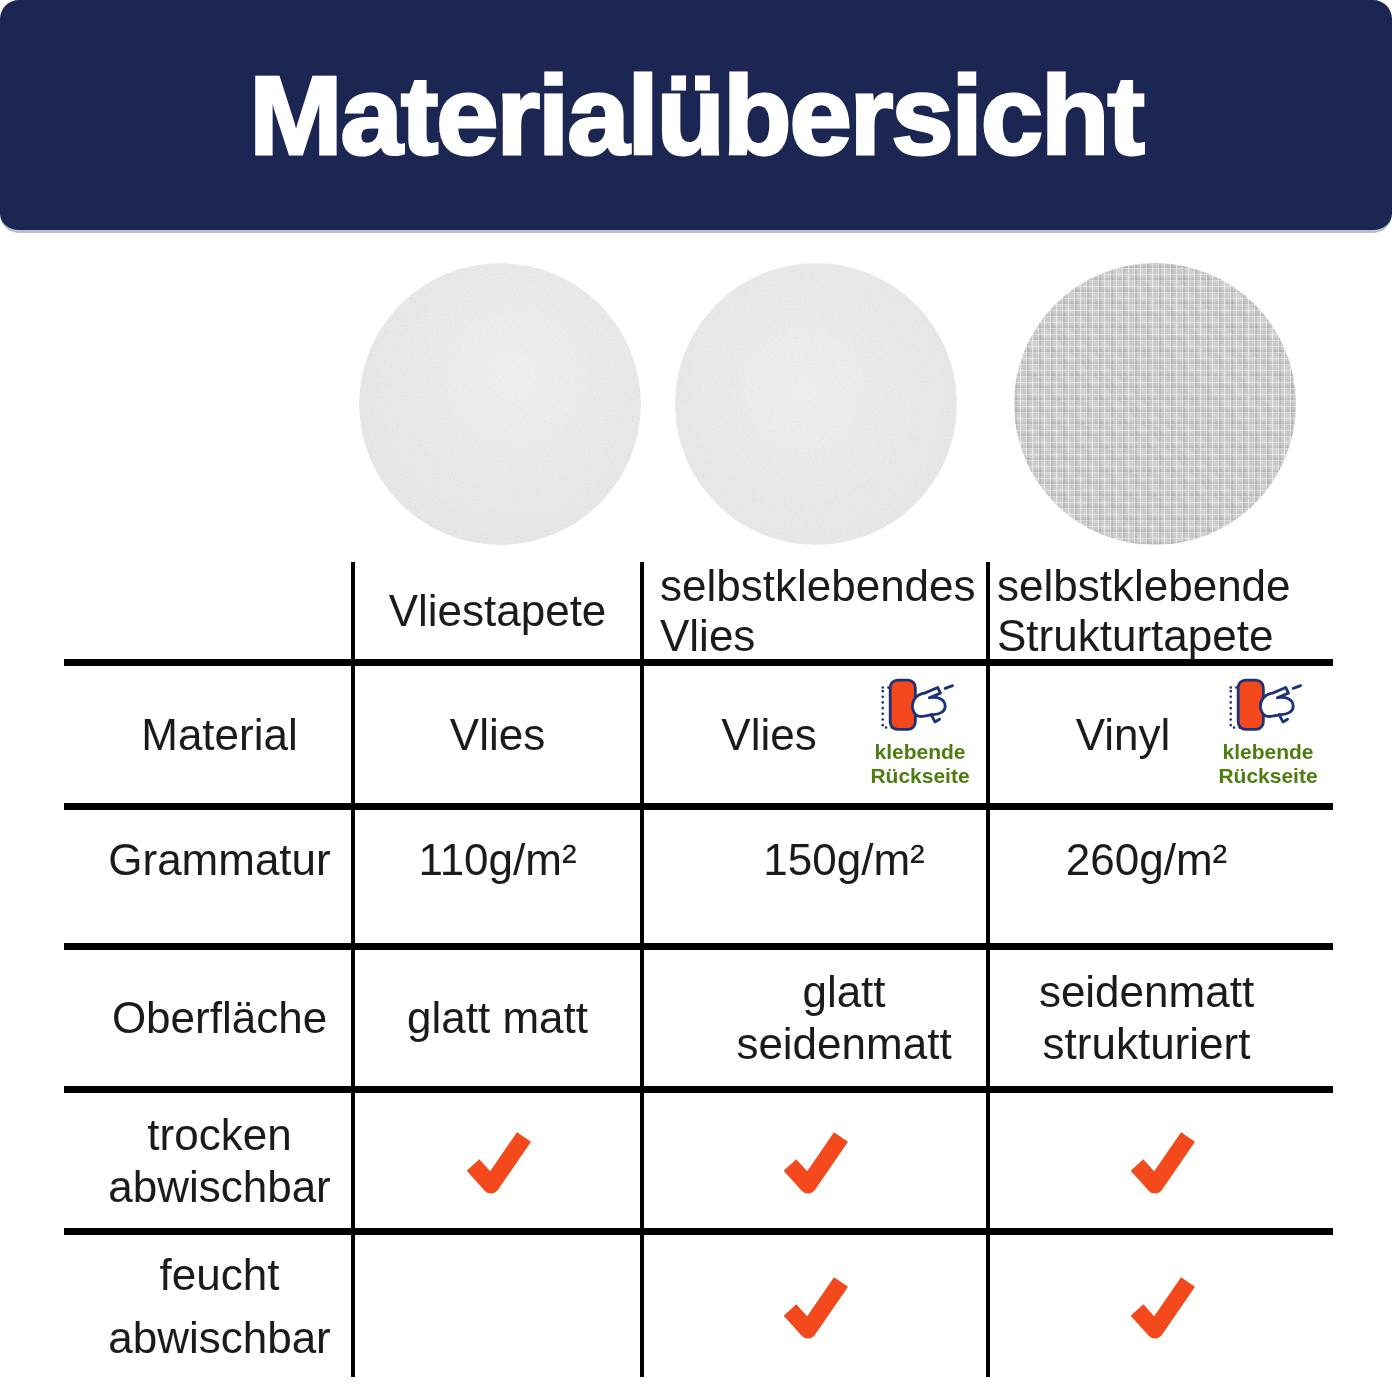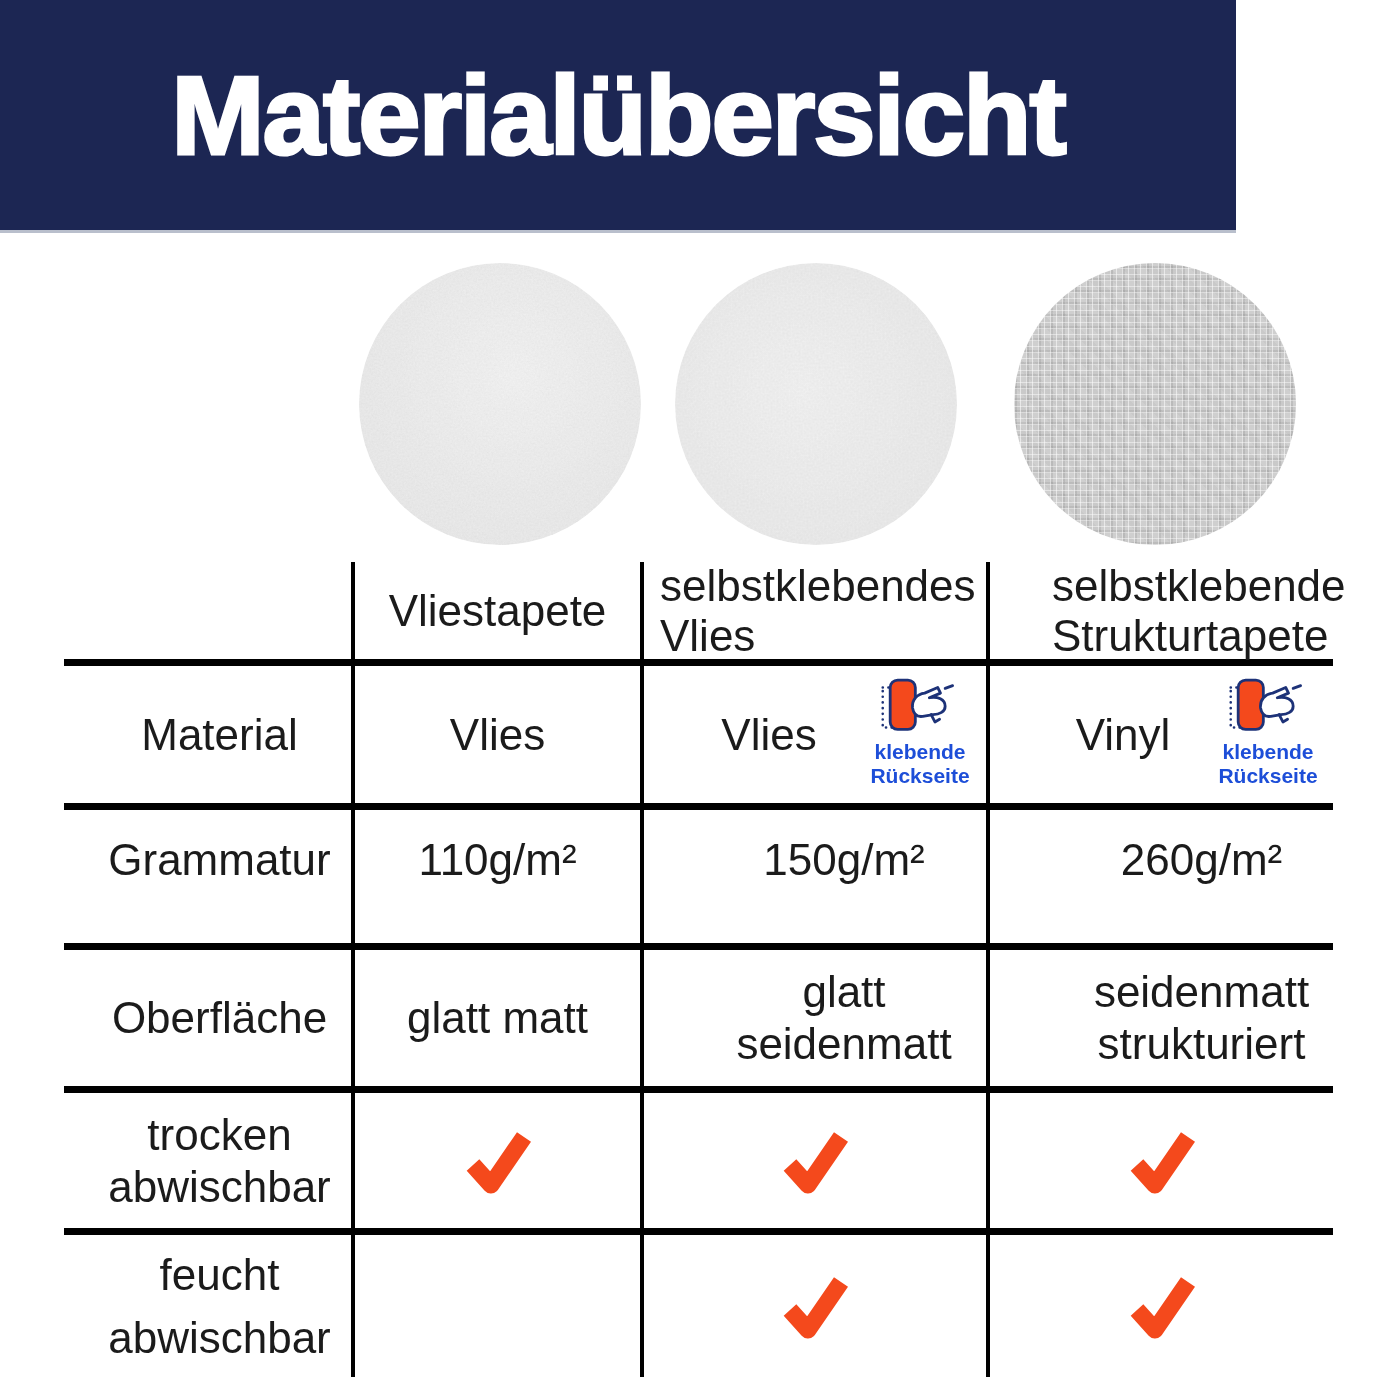--- a/index.html
+++ b/index.html
@@ -2,23 +2,23 @@
 <html><head>
 <meta charset="utf-8">
 <style>
   html,body{margin:0;padding:0;background:#ffffff;}
   .page{
     position:relative;width:1400px;height:1400px;overflow:hidden;
     background:#ffffff;font-family:"Liberation Sans", sans-serif;color:#1b1b1b;
   }
   
   .banner{
-    position:absolute;left:0;top:0;width:1236px;height:230px;
+    position:absolute;left:0;top:0;width:1392px;height:230px;
     background:#1c2653;border-bottom:3px solid #b9bfcc;
-    display:flex;align-items:center;justify-content:center;
+    display:flex;align-items:center;justify-content:center;border-radius:19px;
   }
   .banner h1{
     margin:0;color:#ffffff;font-size:112px;font-weight:800;letter-spacing:-2px;
     -webkit-text-stroke:3px #ffffff;
   }
   
   .swatch{position:absolute;top:263px;width:282px;height:282px;border-radius:50%;overflow:hidden;}
   .s1{left:359px;}
   .s2{left:675px;}
   .s3{left:1014px;background-color:#cfcfcf;
@@ -37,38 +37,38 @@
   
   .cell{position:absolute;display:flex;align-items:center;font-size:44px;line-height:52px;}
   .center{justify-content:center;text-align:center;}
   .collabel{flex-direction:column;align-items:flex-start;justify-content:center;line-height:50px;}
   .rowlabel{flex-direction:column;align-items:flex-start;justify-content:center;padding-left:24px;box-sizing:border-box;}
   .twoline{flex-direction:column;}
   
   .cl{left:64px;width:287px;align-items:center;}
   .c1{left:355px;width:285px;}
   .c2{left:644px;width:342px;padding-left:29px;}
-  .c3{left:1030px;width:343px;}
+  .c3{left:975px;width:343px;}
   
   .rhead{top:562px;height:97px;}
   .rmat{top:666px;height:137px;}
   .rgram{top:810px;height:100px;}
   .rober{top:950px;height:136px;}
   .rtroc{top:1093px;height:135px;}
   .rfeu{top:1235px;height:142px;gap:11px;}
   .pad1{padding-left:16px;box-sizing:border-box;}
   .pad2{padding-left:22px;box-sizing:border-box;}
   
   .matval2{left:644px;width:250px;}
   .matval3{left:942px;width:300px;margin-left:31px;}
   
   .badge{position:absolute;top:676px;width:124px;height:122px;display:flex;flex-direction:column;align-items:center;}
   .badge.b2{left:858px;}
   .badge.b3{left:1206px;}
-  .badge .txt{color:#1d4ed8;font-weight:700;font-size:21px;line-height:24px;text-align:center;}
+  .badge .txt{color:#4d7c0f;font-weight:700;font-size:21px;line-height:24px;text-align:center;}
   
   .checkcell{position:absolute;display:flex;align-items:center;justify-content:center;}
   .ck1{left:355px;width:285px;} .ck2{left:644px;width:342px;} .ck3{left:990px;width:343px;}
 </style>
 </head>
 <body>
 
 <div class="page">
 
   <header class="banner">

